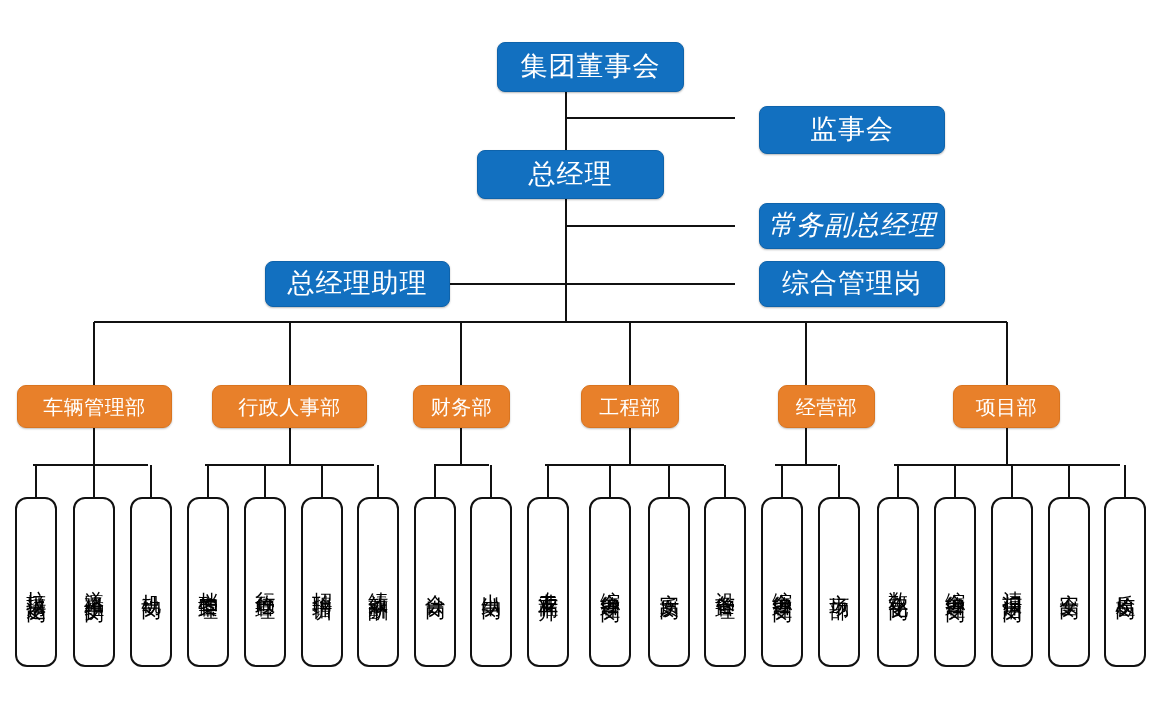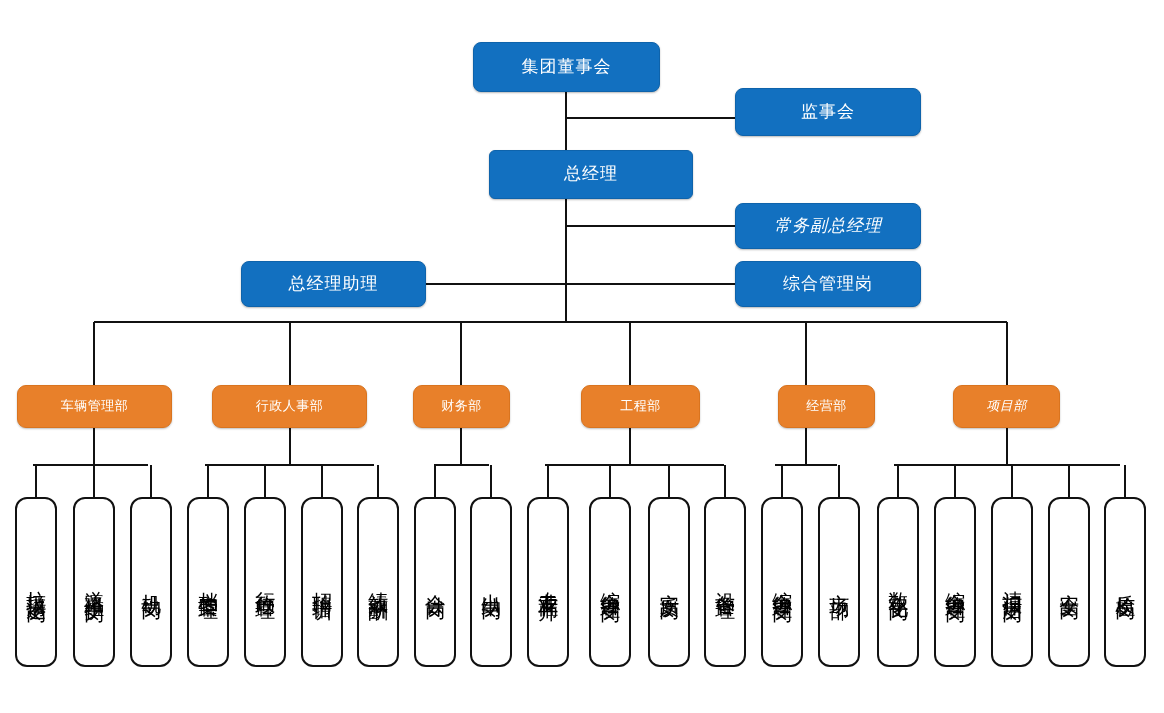--- a/index.html
+++ b/index.html
@@ -34,29 +34,30 @@
     border-radius: 8px;
     text-align: center;
     line-height: 1.1;
     white-space: nowrap;
     z-index: 5;
   }
   .node.blue {
     background: #1270C0;
     color: #ffffff;
     border: 1px solid #0e63ab;
-    font-size: 17px;
+    font-size: 27px;
     letter-spacing: 1px;
     box-shadow: 0 1px 2px rgba(0,0,0,0.28);
+    margin-left: 24px;
   }
   .node.orange {
     background: #E8802A;
     color: #ffffff;
     border: 1px solid #d9741f;
-    font-size: 13px;
+    font-size: 20px;
     letter-spacing: 0.5px;
     border-radius: 9px;
     box-shadow: 0 1px 2px rgba(0,0,0,0.25);
   }
   .node.leaf {
     background: #ffffff;
     color: #000000;
     border: 2px solid #111111;
     border-radius: 12px;
     font-size: 20px;
@@ -123,51 +124,51 @@
       <line x1="955" y1="465" x2="955" y2="497" stroke="#111111" stroke-width="1.6" shape-rendering="crispEdges"></line>
       <line x1="1012" y1="465" x2="1012" y2="497" stroke="#111111" stroke-width="1.6" shape-rendering="crispEdges"></line>
       <line x1="1069" y1="465" x2="1069" y2="497" stroke="#111111" stroke-width="1.6" shape-rendering="crispEdges"></line>
       <line x1="1125" y1="465" x2="1125" y2="497" stroke="#111111" stroke-width="1.6" shape-rendering="crispEdges"></line>
     </svg>
 
   <div id="nodes-layer">
       <div class="node blue" style="left: 473px; top: 42px; width: 187px; height: 50px;">
         <span>集团董事会</span>
       </div>
-      <div class="node blue" style="left: 735px; top: 88px; width: 186px; height: 48px;">
+      <div class="node blue" style="left: 735px; top: 106px; width: 186px; height: 48px;">
         <span>监事会</span>
       </div>
-      <div class="node blue" style="left: 489px; top: 150px; width: 204px; height: 49px; border-radius: 6px;">
+      <div class="node blue" style="left: 453px; top: 150px; width: 187px; height: 49px;">
         <span>总经理</span>
       </div>
       <div class="node blue" style="left: 735px; top: 203px; width: 186px; height: 46px; font-style: italic;">
         <span>常务副总经理</span>
       </div>
       <div class="node blue" style="left: 735px; top: 261px; width: 186px; height: 46px;">
         <span>综合管理岗</span>
       </div>
       <div class="node blue" style="left: 241px; top: 261px; width: 185px; height: 46px;">
         <span>总经理助理</span>
       </div>
       <div class="node orange" style="left: 17px; top: 385px; width: 155px; height: 43px;">
         <span>车辆管理部</span>
       </div>
       <div class="node orange" style="left: 212px; top: 385px; width: 155px; height: 43px; text-align: center;">
         <span>行政人事部</span>
       </div>
       <div class="node orange" style="left: 413px; top: 385px; width: 97px; height: 43px;">
         <span>财务部</span>
       </div>
-      <div class="node orange" style="left: 581px; top: 385px; width: 119px; height: 43px; text-align: right;">
+      <div class="node orange" style="left: 581px; top: 385px; width: 98px; height: 43px; text-align: right;">
         <span>工程部</span>
       </div>
       <div class="node orange" style="left: 758px; top: 385px; width: 97px; height: 43px; margin-left: 20px;">
         <span>经营部</span>
       </div>
-      <div class="node orange" style="left: 953px; top: 385px; width: 107px; height: 43px; font-style: italic;">
+      <div class="node orange" style="left: 953px; top: 385px; width: 107px; height: 43px;">
         <span>项目部</span>
       </div>
       <div class="node leaf" style="left: 15px; top: 497px; width: 42px; height: 170px;">
         <span class="leaf-text">垃圾清运岗</span>
       </div>
       <div class="node leaf" style="left: 73px; top: 497px; width: 42px; height: 170px;">
         <span class="leaf-text">道路维护岗</span>
       </div>
       <div class="node leaf" style="left: 130px; top: 497px; width: 42px; height: 170px;">
         <span class="leaf-text">机动岗</span>

